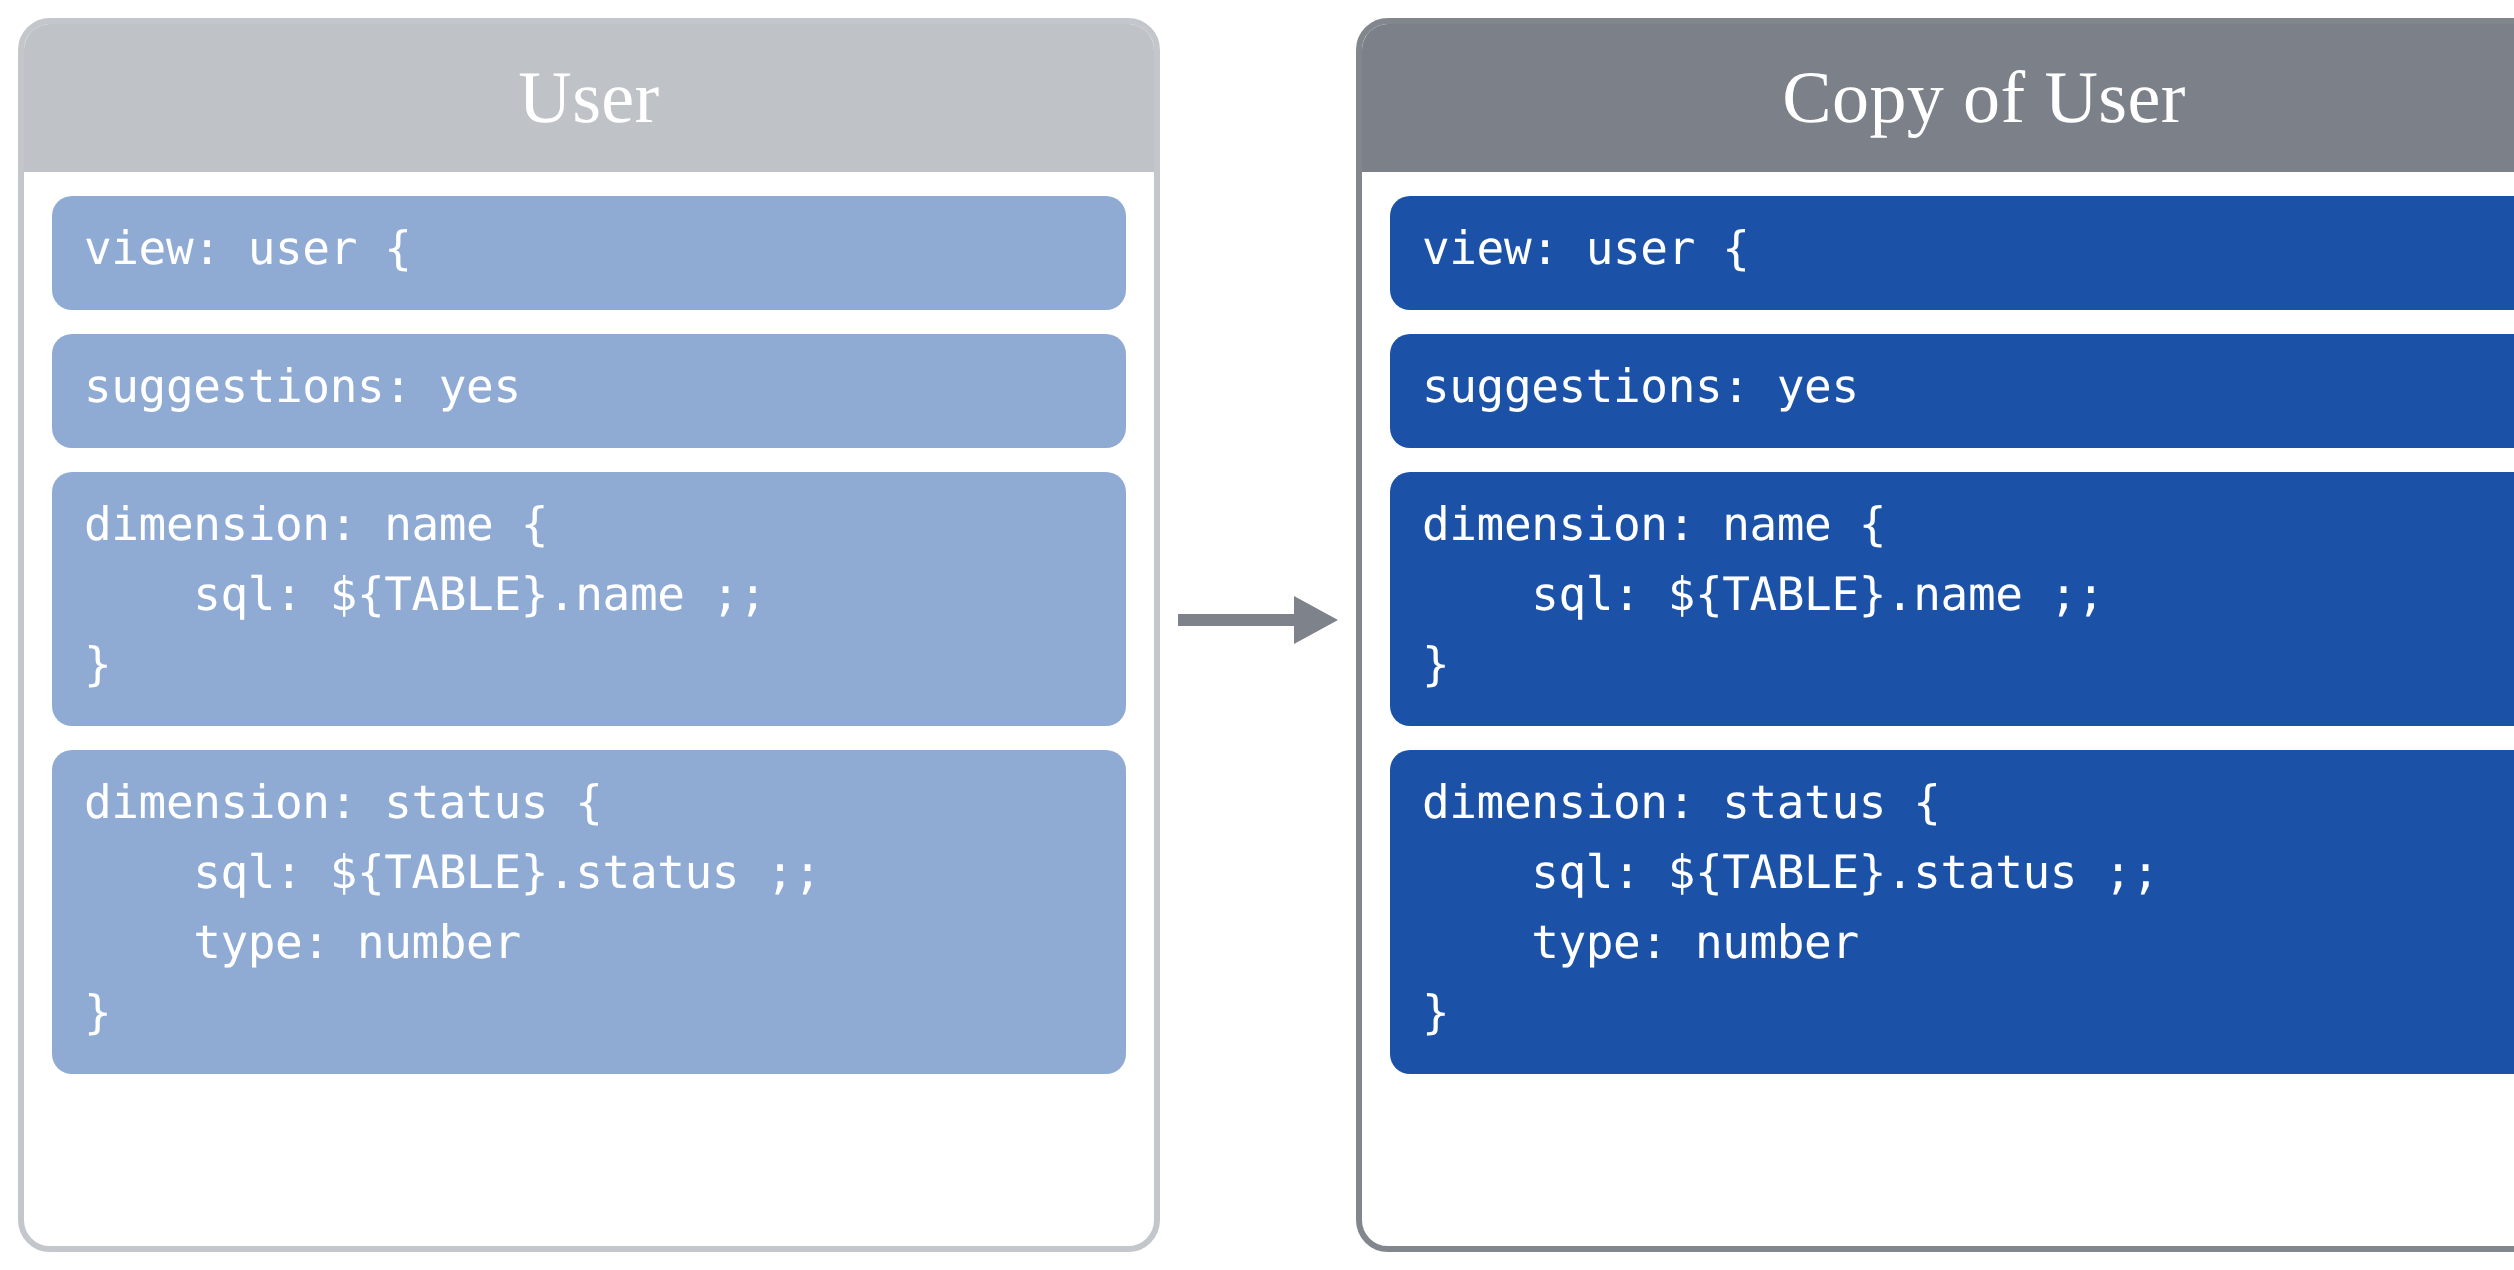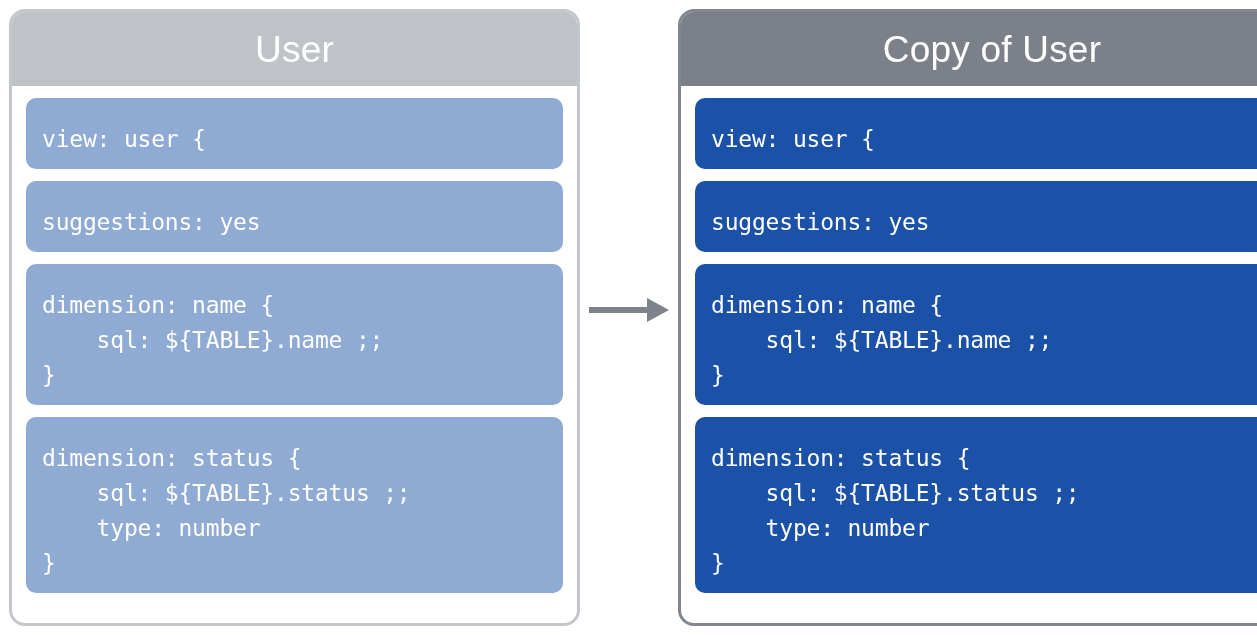--- a/index.html
+++ b/index.html
@@ -51,38 +51,39 @@
     height: 74px;
     display: flex;
     align-items: center;
     justify-content: center;
     color: #ffffff;
     font-size: 37px;
     font-weight: 400;
     letter-spacing: 0.2px;
     line-height: 1;
     user-select: none;
+    font-family: Liberation Serif, serif;
   }
 
   .card-source .card-header { background: #bfc3c7; }
   .card-copy  .card-header { background: #7c8088; }
 
   .card-body {
     flex: 1 1 auto;
     padding: 12px 14px 14px 14px;
     display: flex;
     flex-direction: column;
     gap: 12px;
     box-sizing: border-box;
   }
 
   
   .code-block {
     border-radius: 10px;
-    padding: 24px 16px 12px 16px;
+    padding: 10px 16px 12px 16px;
     box-sizing: border-box;
     color: #ffffff;
     font-family: "DejaVu Sans Mono", "Liberation Mono", monospace;
     font-size: 23px;
     line-height: 35px;
     white-space: pre;
     letter-spacing: -0.2px;
     overflow: hidden;
   }
 

